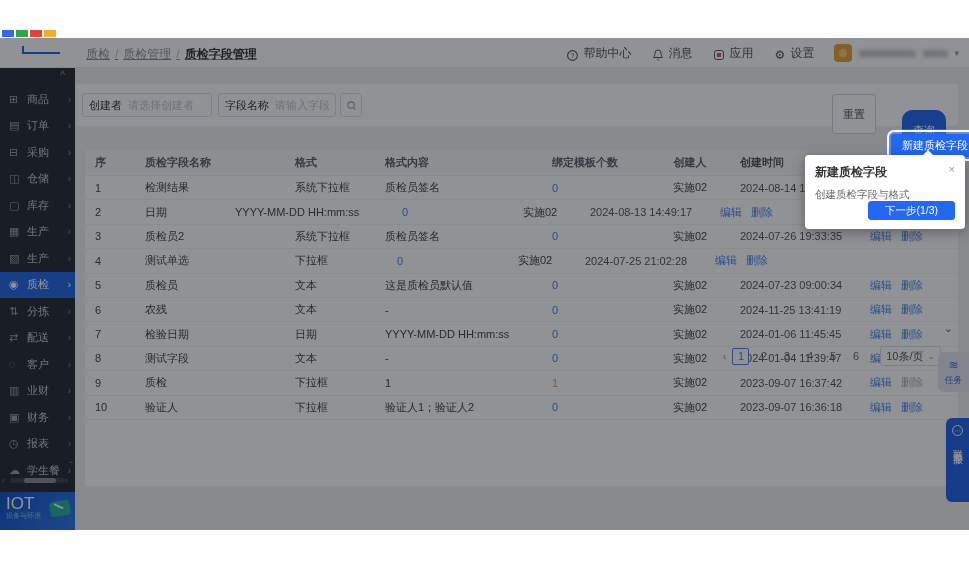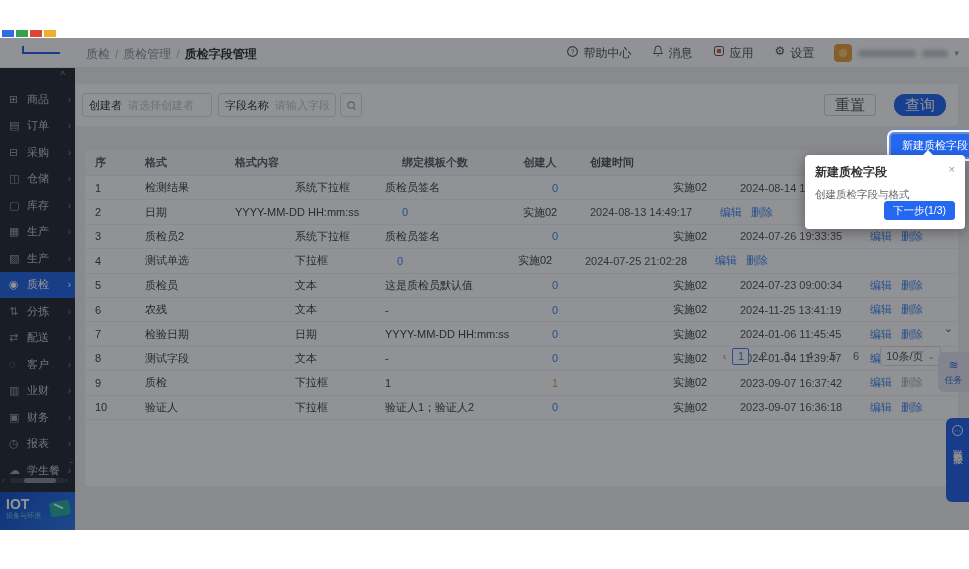--- a/index.html
+++ b/index.html
@@ -15,25 +15,25 @@
 
   
   .dim { position:absolute; left:0; top:38px; width:969px; height:492px;
          background:rgba(10,13,20,0.45); z-index:50; }
 
   
   .topbar { position:absolute; left:0; top:0; width:969px; height:30px; background:#fff;
             border-bottom:1px solid #ececec; display:flex; align-items:center; }
   .logo-line { position:absolute; left:22px; top:8px; width:38px; height:8px;
                border-left:2px solid #2563eb; border-bottom:2px solid #2563eb; }
-  .crumb { position:absolute; left:86px; top:8px; font-size:12px; color:#8a8f99; }
+  .crumb { position:absolute; left:86px; top:8px; font-size:12px; color:#8a8f99;text-decoration:underline; }
   .crumb b { color:#333; font-weight:bold; }
   .crumb .sep { margin:0 5px; color:#b9bec7; }
   .h-actions { position:absolute; right:10px; top:0; height:30px; display:flex; align-items:center; gap:20px; }
-  .h-action { display:flex; align-items:flex-start; gap:4px; font-size:12px; color:#555; cursor:pointer; }
+  .h-action { display:flex; align-items:flex-end; gap:4px; font-size:12px; color:#555; cursor:pointer; }
   .h-ico { width:13px; height:13px; display:inline-flex; align-items:center; justify-content:center; font-size:12px; color:#555; }
   .avatar { display:flex; align-items:center; gap:6px; }
   .a-logo { width:18px; height:18px; background:#e8a33d; border-radius:4px; position:relative; }
   .a-logo::after { content:""; position:absolute; left:5px; top:5px; width:8px; height:8px;
                    background:#f6c96e; border-radius:50%; }
   .blur1,.blur2 { display:inline-block; height:7px; background:#c2c5cb; border-radius:3px; filter:blur(2px); }
   .blur1 { width:58px; } .blur2 { width:26px; }
   .a-caret { color:#999; font-size:9px; }
 
   
@@ -47,43 +47,43 @@
   .side-item .ch { color:#7c828e; font-size:10px; }
   .side-item.active { background:#2566e8; color:#fff; }
   .side-item.active .ic,.side-item.active .ch { color:#fff; }
   .side-down { position:absolute; right:2px; bottom:60px; color:#8a8f99; font-size:9px; }
   .side-scroll { position:absolute; left:2px; bottom:46px; width:71px; height:8px; display:flex; align-items:center; }
   .side-scroll .ar { color:#777; font-size:8px; width:8px; }
   .side-scroll .tr { flex:1; height:5px; background:#3a404c; border-radius:3px; position:relative; }
   .side-scroll .th { position:absolute; left:14px; top:0; width:32px; height:5px; background:#8a8f99; border-radius:3px; }
   .iot { position:absolute; left:0; bottom:0; width:75px; height:38px;
          background:linear-gradient(130deg,#1450c8,#2e7af0); padding:5px 6px; }
-  .iot .t { color:#fff; font-weight:bold; font-size:14px; line-height:14px; }
+  .iot .t { color:#fff; font-weight:normal; font-size:17px; line-height:14px; }
   .iot .s { color:#6fd3cf; font-size:7px; }
   .iot .g { position:absolute; right:5px; top:9px; width:20px; height:15px; background:#27b1a2;
             border-radius:3px; transform:rotate(-10deg); }
   .iot .g::after { content:""; position:absolute; left:4px; top:4px; width:10px; height:2px;
                    background:#e8fefb; transform:rotate(35deg); }
 
   
   .fcard { position:absolute; left:76px; top:46px; width:882px; height:42px; background:#fff; border-radius:3px; }
   .f-input { position:absolute; top:9px; height:24px; border:1px solid #dcdfe6; border-radius:3px;
              display:flex; align-items:center; padding:0 6px; background:#fff; font-size:11px; }
   .f-input .f-label { color:#333; margin-right:6px; white-space:nowrap; }
   .f-input .f-ph { color:#c0c4cc; white-space:nowrap; overflow:hidden; }
   .fi1 { left:6px; width:130px; }
   .fi2 { left:142px; width:118px; }
   .f-search { position:absolute; left:264px; top:9px; width:22px; height:24px; border:1px solid #dcdfe6;
               border-radius:3px; display:flex; align-items:center; justify-content:center; background:#fff; }
-  .btn { display:inline-flex; align-items:center; justify-content:center; font-size:15px; border-radius:3px;
-         height:22px; padding:0 10px; cursor:pointer; white-space:nowrap; }
+  .btn { display:inline-flex; align-items:center; justify-content:center; font-size:11px; border-radius:3px;
+         height:40px; padding:0 10px; cursor:pointer; white-space:nowrap; }
   .btn-plain { border:1px solid #d0d3d9; background:#fff; color:#555; }
   .btn-primary { background:#2468f2; color:#fff; border:1px solid #2468f2; }
   .f-reset { position:absolute; right:82px; top:10px; }
-  .f-query { position:absolute; right:12px; top:10px;border-radius:10px; }
+  .f-query { position:absolute; right:12px; top:26px;border-radius:10px; }
 
   
   .create-btn { position:absolute; left:891px; top:96px; z-index:60; height:23px; font-size:11px;
                 outline:2px solid rgba(255,255,255,0.95); outline-offset:2px;
                 box-shadow:0 0 0 5px rgba(90,145,255,0.45); }
 
   
   .tcard { position:absolute; left:85px; top:112px; width:873px; height:336px; background:#fff; border-radius:3px; }
   .trow { display:flex; align-items:center; height:24.4px; border-bottom:1px solid #f2f3f5; font-size:11px; color:#444; }
   .thead { height:26px; background:#f7f8fa; color:#5b6068; font-weight:bold; border-bottom:1px solid #ebedf0; }
@@ -121,21 +121,21 @@
   
   .popup { position:absolute; left:805px; top:117px; width:160px; height:74px; background:#fff;
            border-radius:4px; z-index:60; box-shadow:0 3px 14px rgba(0,0,0,0.35); padding:9px 10px; }
   .popup-arrow { position:absolute; top:-5px; left:118px; width:0; height:0;
                  border-left:5px solid transparent; border-right:5px solid transparent;
                  border-bottom:5px solid #fff; }
   .popup-head { display:flex; justify-content:space-between; align-items:flex-start; }
   .popup-title { font-size:12px; font-weight:bold; color:#333; }
   .popup-close { font-size:11px; color:#999; cursor:pointer; line-height:1; }
   .popup-body { font-size:10.5px; color:#666; margin-top:7px; }
-  .popup-next { position:absolute; right:10px; bottom:9px; height:19px; padding:0 8px; font-size:10.5px; }
+  .popup-next { position:absolute; right:10px; bottom:9px; height:19px; padding:0 16px; font-size:10.5px; }
 </style>
 </head>
 <body>
 
 <div class="stage">
 
   <div class="tabbar" id="tabbar">
       <span style="background: rgb(47, 108, 224);"></span>
       <span style="background: rgb(53, 161, 79);"></span>
       <span style="background: rgb(223, 69, 55);"></span>
@@ -301,20 +301,21 @@
       </div>
       <div class="btn btn-plain f-reset">重置</div>
       <div class="btn btn-primary f-query">查询</div>
     </div>
 
     <div class="btn btn-primary create-btn">新建质检字段</div>
 
     <div class="tcard">
       <div class="trow thead" id="thead">
           <div class="c1">序</div>
+          <div class="c2">质检字段名称</div>
           <div class="c3">格式</div>
           <div class="c4">格式内容</div>
           <div class="c5">绑定模板个数</div>
           <div class="c6">创建人</div>
           <div class="c7">创建时间</div>
           <div class="c8"></div>
         </div>
       <div id="tbody">
           <div class="trow">
             <div class="c1">1</div>

